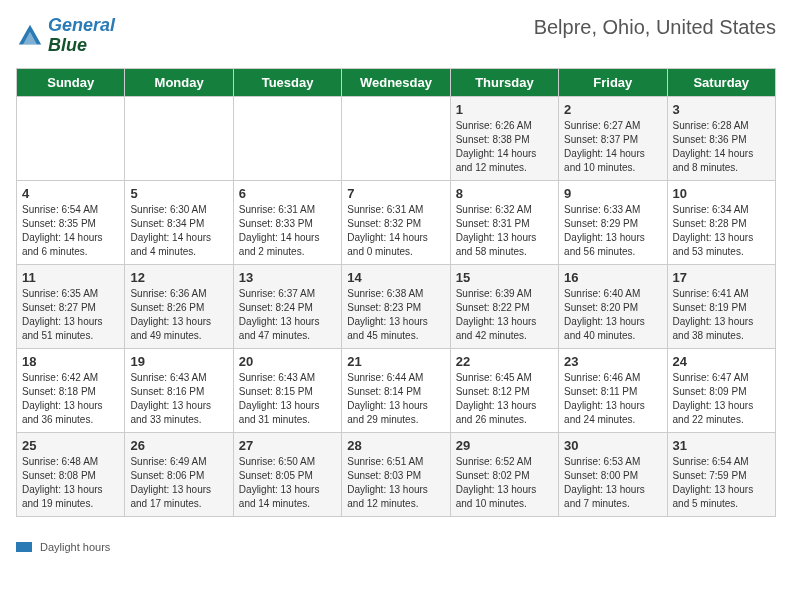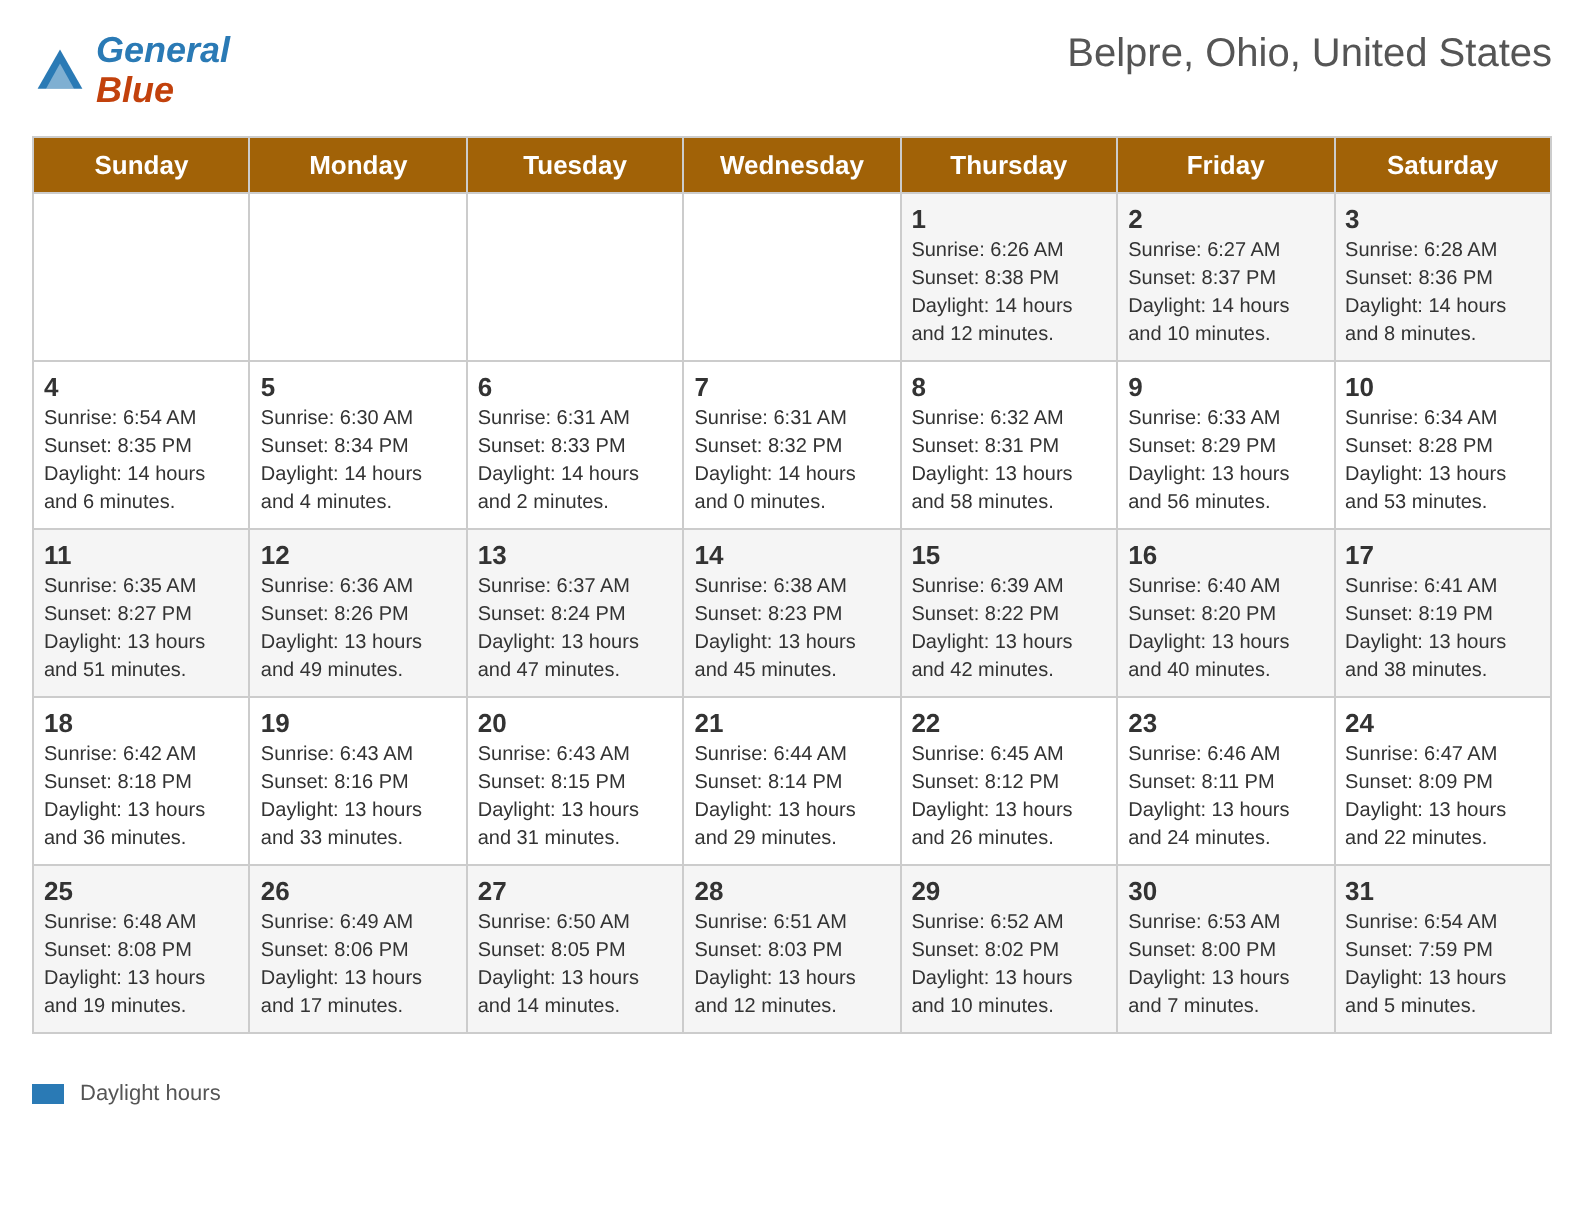--- a/index.html
+++ b/index.html
@@ -46,21 +46,21 @@
     .subtitle {
       font-size: 20px;
       color: #555;
     }
     table {
       width: 100%;
       border-collapse: collapse;
       table-layout: fixed;
     }
     thead tr th {
-      background-color: #a16207;
+      background-color: #15803d;
       color: #fff;
       text-align: center;
       padding: 6px 4px;
       font-size: 13px;
       font-weight: bold;
       border: 1px solid #ccc;
     }
     tbody tr td {
       border: 1px solid #ccc;
       vertical-align: top;
@@ -106,21 +106,21 @@
 <body>
 
 <div class="header-area">
   <div class="logo">
     <svg class="logo-icon" viewBox="0 0 40 40" xmlns="http://www.w3.org/2000/svg">
       <polygon points="20,4 36,32 4,32" fill="#2a7ab5"></polygon>
       <polygon points="20,14 30,32 10,32" fill="#fff" opacity="0.4"></polygon>
     </svg>
     <div class="logo-text">
       <span>General</span><br>
-      <span style="color:#c2410c;text-align:right;">Blue</span>
+      <span style="color:#14532d;text-align:right;">Blue</span>
     </div>
   </div>
   <div class="title-area">
     <div class="subtitle">Belpre, Ohio, United States</div>
   </div>
 </div>
 
 <table>
   <thead>
     <tr>

